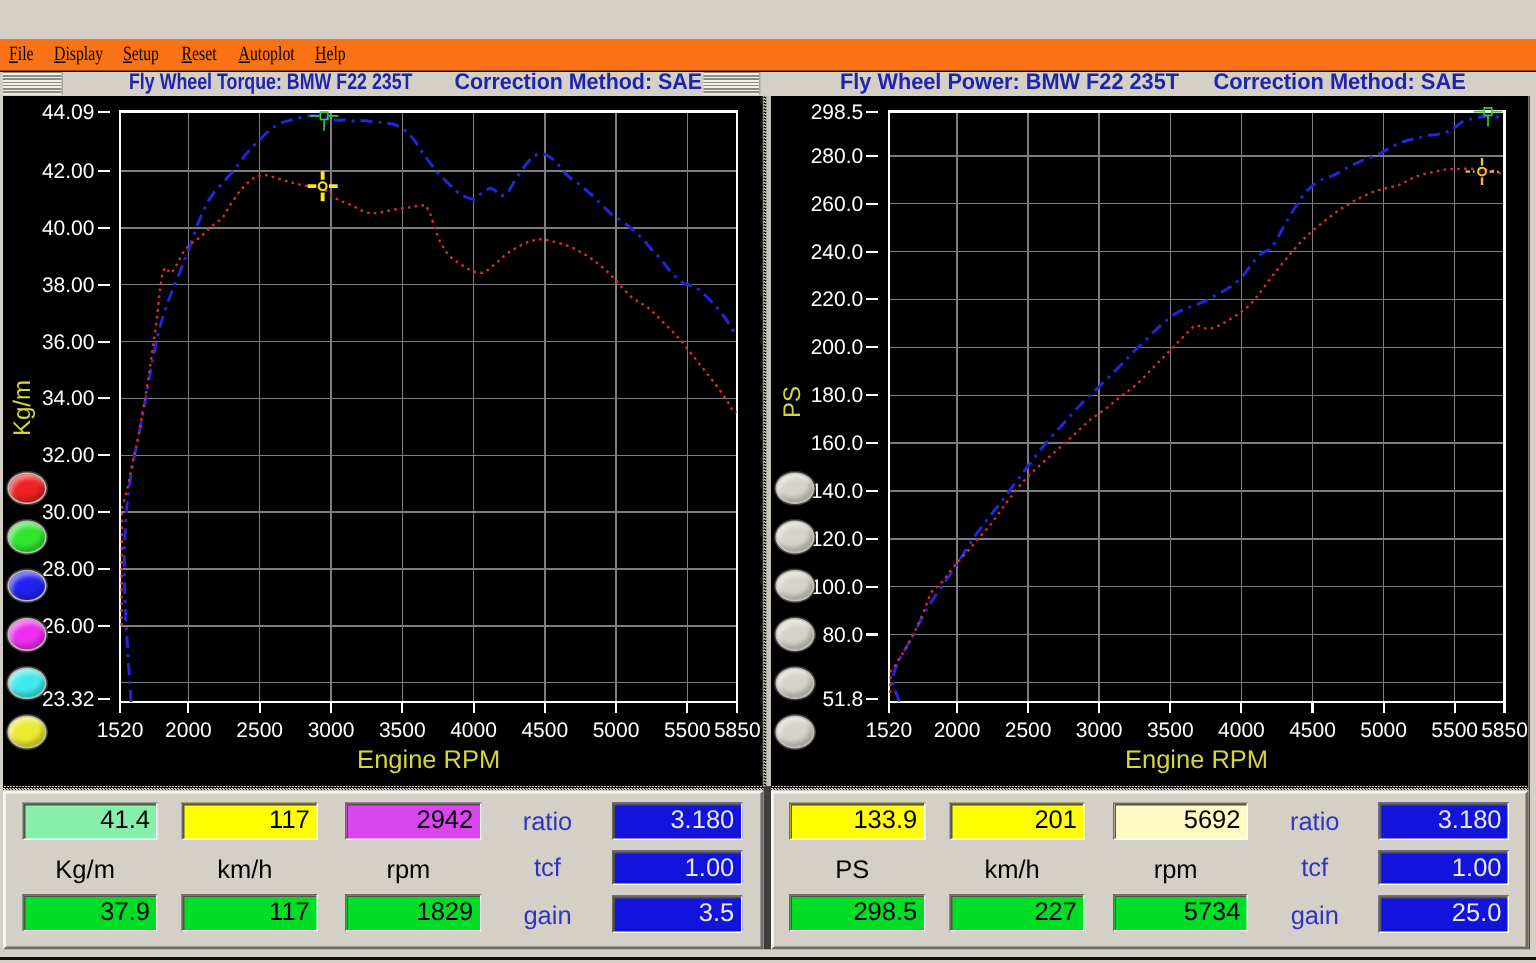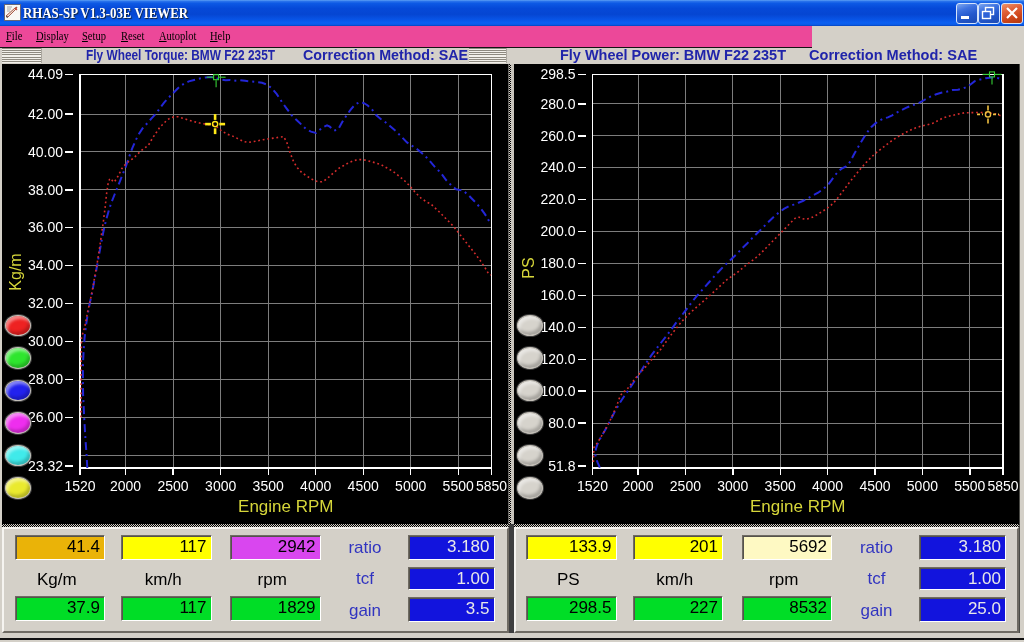--- a/index.html
+++ b/index.html
@@ -1,55 +1,35 @@
 <!DOCTYPE html>
 <html><head><meta charset="utf-8"><style>
 html,body{margin:0;padding:0}
 #win{position:relative;width:1024px;height:642px;background:#d4d0c8;overflow:hidden;will-change:transform;
  font-family:'Liberation Sans',sans-serif}
 #title{position:absolute;left:0;top:0;width:1024px;height:26px;
  background:linear-gradient(180deg,#61a3f5 0%,#2a73ec 5%,#0d59e4 13%,#0649d8 32%,#0546d2 55%,#0854e6 75%,#0b60f2 88%,#0a5ae6 95%,#0443bc 100%)}
 #title .txt{position:absolute;left:23px;top:4.5px;color:#fff;font-family:'Liberation Serif',serif;
  font-weight:bold;font-size:15px;transform:scaleX(0.858);transform-origin:left center;text-shadow:1px 1px 1px #123}
-#menu{position:absolute;left:0;top:26px;width:812px;height:20.5px;background:#ec4899;border-bottom:1.5px solid #141414}
+#menu{position:absolute;left:0;top:26px;width:1024px;height:20.5px;background:#f97316;border-bottom:1.5px solid #141414}
 .mi{position:absolute;top:2px;color:#000;font-family:'Liberation Serif',serif;font-size:13.5px;transform:scaleX(0.78);transform-origin:left center}
 #band{position:absolute;left:0;top:48px;width:1024px;height:16px;background:#d4d0c8}
 .grip{position:absolute;top:48px;height:15px;background:repeating-linear-gradient(180deg,#8e8a80 0 1px,#f2f0ea 1px 2.15px);border-right:1px solid #aaa69e}
 .htext{position:absolute;top:45.5px;font-weight:bold;font-size:15px;color:#2024aa;font-family:'Liberation Sans',sans-serif;white-space:pre;transform-origin:left center}
 .fld{position:absolute;border:1px solid;border-color:#6f6b63 #fff #fff #6f6b63;
  box-shadow:inset 1px 1px 0 #55524c;text-align:right}
 .fld span{position:absolute;right:4px;top:1px;font-family:'Liberation Sans',sans-serif}
 .btn{position:absolute;width:24px;height:19.5px;border-radius:50%;border:1.5px solid #c2beb6}
 .panel{position:absolute;top:527px;height:102px;background:#d4d0c8;
  border:2px solid;border-color:#f6f4f0 #6f6b63 #6f6b63 #f6f4f0}
 .wbtn{position:absolute;top:3px;width:20px;height:19px;border-radius:3px;border:1px solid #d6e4fa}
 .vlabel{position:absolute;color:#d6d63a;font-size:16px;font-family:'Liberation Sans',sans-serif;
  transform:rotate(-90deg);transform-origin:center}
 </style></head><body>
 <div id="win">
-<div id="title">
-<svg style="position:absolute;left:4px;top:4px" width="17" height="17" viewBox="0 0 17 17">
-        <rect x="0.5" y="0.5" width="16" height="16" fill="#f8f8f4" stroke="#667"></rect>
-        <path d="M2 12 L11 4 L13 3 L12 5 L4 13 Z" fill="#e8e0d0" stroke="#993322" stroke-width="0.8"></path>
-        <path d="M2 12 L4 13 L3 14 Z" fill="#222"></path>
-        <path d="M3 3 L8 3 M3 5 L7 5 M3 7 L6 7" stroke="#888" stroke-width="0.7"></path>
-        <path d="M11 4 L13 6" stroke="#cc4433" stroke-width="1.2"></path>
-      </svg>
-<div class="txt">RHAS-SP V1.3-03E VIEWER</div>
-<div class="wbtn" style="left:955.5px;background:linear-gradient(160deg,#7FA8F0 0%,#3E72E0 30%,#2458CC 60%,#1B4AB4 100%)"><svg width="20" height="19" viewBox="0 0 20 19">
-          <rect x="4" y="12" width="8" height="3" fill="#fff"></rect>
-        </svg></div>
-<div class="wbtn" style="left:977.5px;background:linear-gradient(160deg,#7FA8F0 0%,#3E72E0 30%,#2458CC 60%,#1B4AB4 100%)"><svg width="20" height="19" viewBox="0 0 20 19">
-          <rect x="6.5" y="3.5" width="8" height="7" fill="none" stroke="#fff" stroke-width="1.4"></rect>
-          <rect x="3.5" y="7.5" width="8" height="7" fill="#2E63D8" stroke="#fff" stroke-width="1.4"></rect>
-        </svg></div>
-<div class="wbtn" style="left:1001px;background:linear-gradient(160deg,#F09468 0%,#E06038 35%,#CC4418 70%,#B03810 100%)"><svg width="20" height="19" viewBox="0 0 20 19">
-          <path d="M5 4 L15 14 M15 4 L5 14" stroke="#fff" stroke-width="2.2"></path>
-        </svg></div>
-</div>
 <div id="menu">
 <span class="mi" style="left:6px"><u>F</u>ile</span>
 <span class="mi" style="left:36px"><u>D</u>isplay</span>
 <span class="mi" style="left:82px"><u>S</u>etup</span>
 <span class="mi" style="left:121px"><u>R</u>eset</span>
 <span class="mi" style="left:159px"><u>A</u>utoplot</span>
 <span class="mi" style="left:210px"><u>H</u>elp</span>
 </div>
 <div id="band"></div>
 <div class="grip" style="left:2px;width:39px"></div>
@@ -230,21 +210,21 @@
 <div class="btn" style="left:517.0px;top:412.0px;background:#d6d3cc;box-shadow:0 0 0 1px #3a3a3a, inset 2px 3px 3px rgba(255,255,255,.45), inset -2px -3px 3px rgba(0,0,0,.22)"></div>
 <div class="btn" style="left:517.0px;top:444.5px;background:#d6d3cc;box-shadow:0 0 0 1px #3a3a3a, inset 2px 3px 3px rgba(255,255,255,.45), inset -2px -3px 3px rgba(0,0,0,.22)"></div>
 <div class="btn" style="left:517.0px;top:477.0px;background:#d6d3cc;box-shadow:0 0 0 1px #3a3a3a, inset 2px 3px 3px rgba(255,255,255,.45), inset -2px -3px 3px rgba(0,0,0,.22)"></div>
 <div style="position:absolute;left:2px;top:524px;width:1016.5px;height:3px;background:conic-gradient(#d0ccc4 0 90deg,#000 0 180deg,#d0ccc4 0 270deg,#000 0 360deg);background-size:2px 2px"></div>
 <div style="position:absolute;left:1018.5px;top:64px;width:1.5px;height:569px;background:#4a4a46"></div>
 <div style="position:absolute;left:508.5px;top:64px;width:2.5px;height:460px;background:conic-gradient(#d0ccc4 0 90deg,#000 0 180deg,#d0ccc4 0 270deg,#000 0 360deg);background-size:2px 2px"></div>
 <div style="position:absolute;left:511px;top:64px;width:2.5px;height:460px;background:#c8c4bc"></div>
 <div style="position:absolute;left:508.5px;top:524px;width:5px;height:109px;background:#3f3f3f"></div>
 <div class="panel" style="left:2px;width:502.5px"></div>
 <div class="panel" style="left:513.5px;width:501px"></div>
-<div class="fld" style="left:14.5px;top:534.5px;width:88.5px;height:23.0px;background:#eab308">
+<div class="fld" style="left:14.5px;top:534.5px;width:88.5px;height:23.0px;background:#86efac">
       <span style="color:#000;font-size:17px">41.4</span>
     </div>
 <div class="fld" style="left:121.0px;top:534.5px;width:88.5px;height:23.0px;background:#ffff00">
       <span style="color:#000;font-size:17px">117</span>
     </div>
 <div class="fld" style="left:230.0px;top:534.5px;width:88.5px;height:23.0px;background:#d946ef">
       <span style="color:#000;font-size:17px">2942</span>
     </div>
 <div style="position:absolute;left:12.5px;top:569.5px;width:88.5px;text-align:center;color:#000;font-size:17px;font-family:'Liberation Sans',sans-serif">Kg/m</div>
 <div style="position:absolute;left:119.0px;top:569.5px;width:88.5px;text-align:center;color:#000;font-size:17px;font-family:'Liberation Sans',sans-serif">km/h</div>
@@ -282,21 +262,21 @@
 <div style="position:absolute;left:524.0px;top:569.5px;width:88.5px;text-align:center;color:#000;font-size:17px;font-family:'Liberation Sans',sans-serif">PS</div>
 <div style="position:absolute;left:630.5px;top:569.5px;width:88.5px;text-align:center;color:#000;font-size:17px;font-family:'Liberation Sans',sans-serif">km/h</div>
 <div style="position:absolute;left:739.5px;top:569.5px;width:88.5px;text-align:center;color:#000;font-size:17px;font-family:'Liberation Sans',sans-serif">rpm</div>
 <div class="fld" style="left:526.0px;top:595.5px;width:88.5px;height:23.0px;background:#00dd26">
       <span style="color:#000;font-size:17px">298.5</span>
     </div>
 <div class="fld" style="left:632.5px;top:595.5px;width:88.5px;height:23.0px;background:#00dd26">
       <span style="color:#000;font-size:17px">227</span>
     </div>
 <div class="fld" style="left:741.5px;top:595.5px;width:88.5px;height:23.0px;background:#00dd26">
-      <span style="color:#000;font-size:17px">8532</span>
+      <span style="color:#000;font-size:17px">5734</span>
     </div>
 <div style="position:absolute;left:846.5px;top:537.5px;width:60.0px;text-align:center;color:#3134c0;font-size:17px;font-family:'Liberation Sans',sans-serif">ratio</div>
 <div style="position:absolute;left:846.5px;top:568.5px;width:60.0px;text-align:center;color:#3134c0;font-size:17px;font-family:'Liberation Sans',sans-serif">tcf</div>
 <div style="position:absolute;left:846.5px;top:600.5px;width:60.0px;text-align:center;color:#3134c0;font-size:17px;font-family:'Liberation Sans',sans-serif">gain</div>
 <div class="fld" style="left:919.0px;top:534.5px;width:85.0px;height:23.0px;background:#1214dd">
       <span style="color:#e8e8e8;font-size:17px">3.180</span>
     </div>
 <div class="fld" style="left:919.0px;top:566.5px;width:85.0px;height:21.0px;background:#1214dd">
       <span style="color:#e8e8e8;font-size:17px">1.00</span>
     </div>

